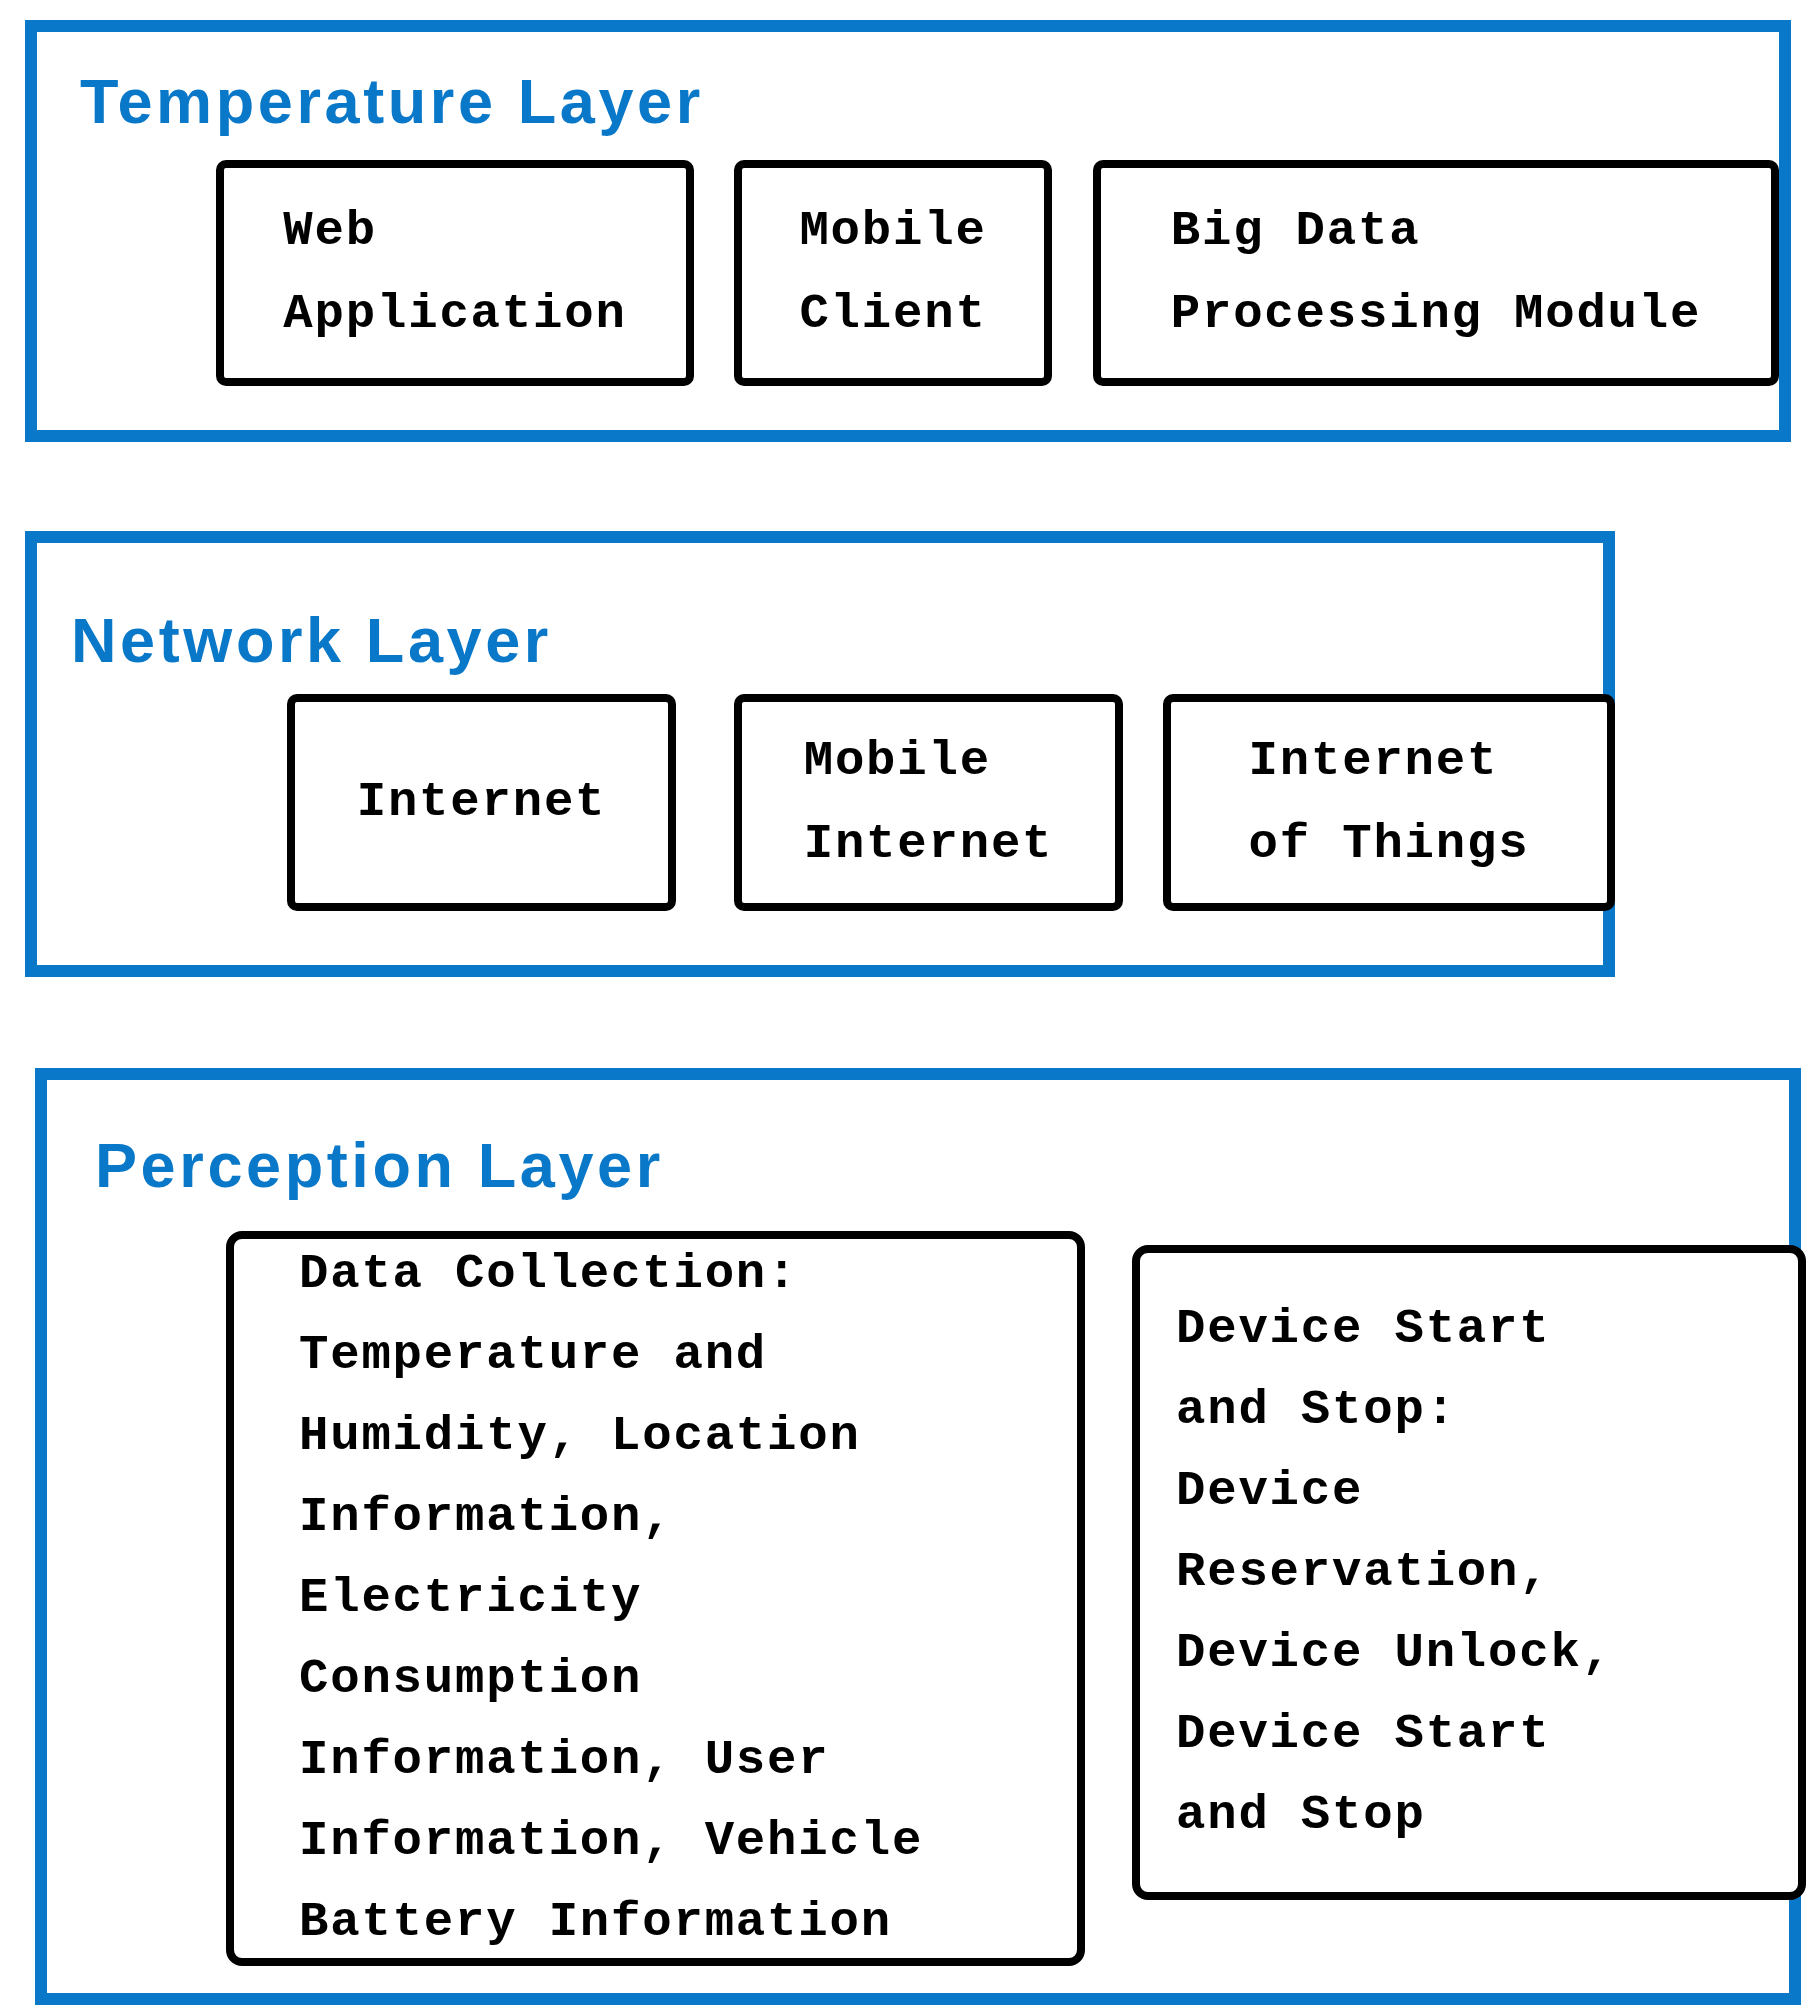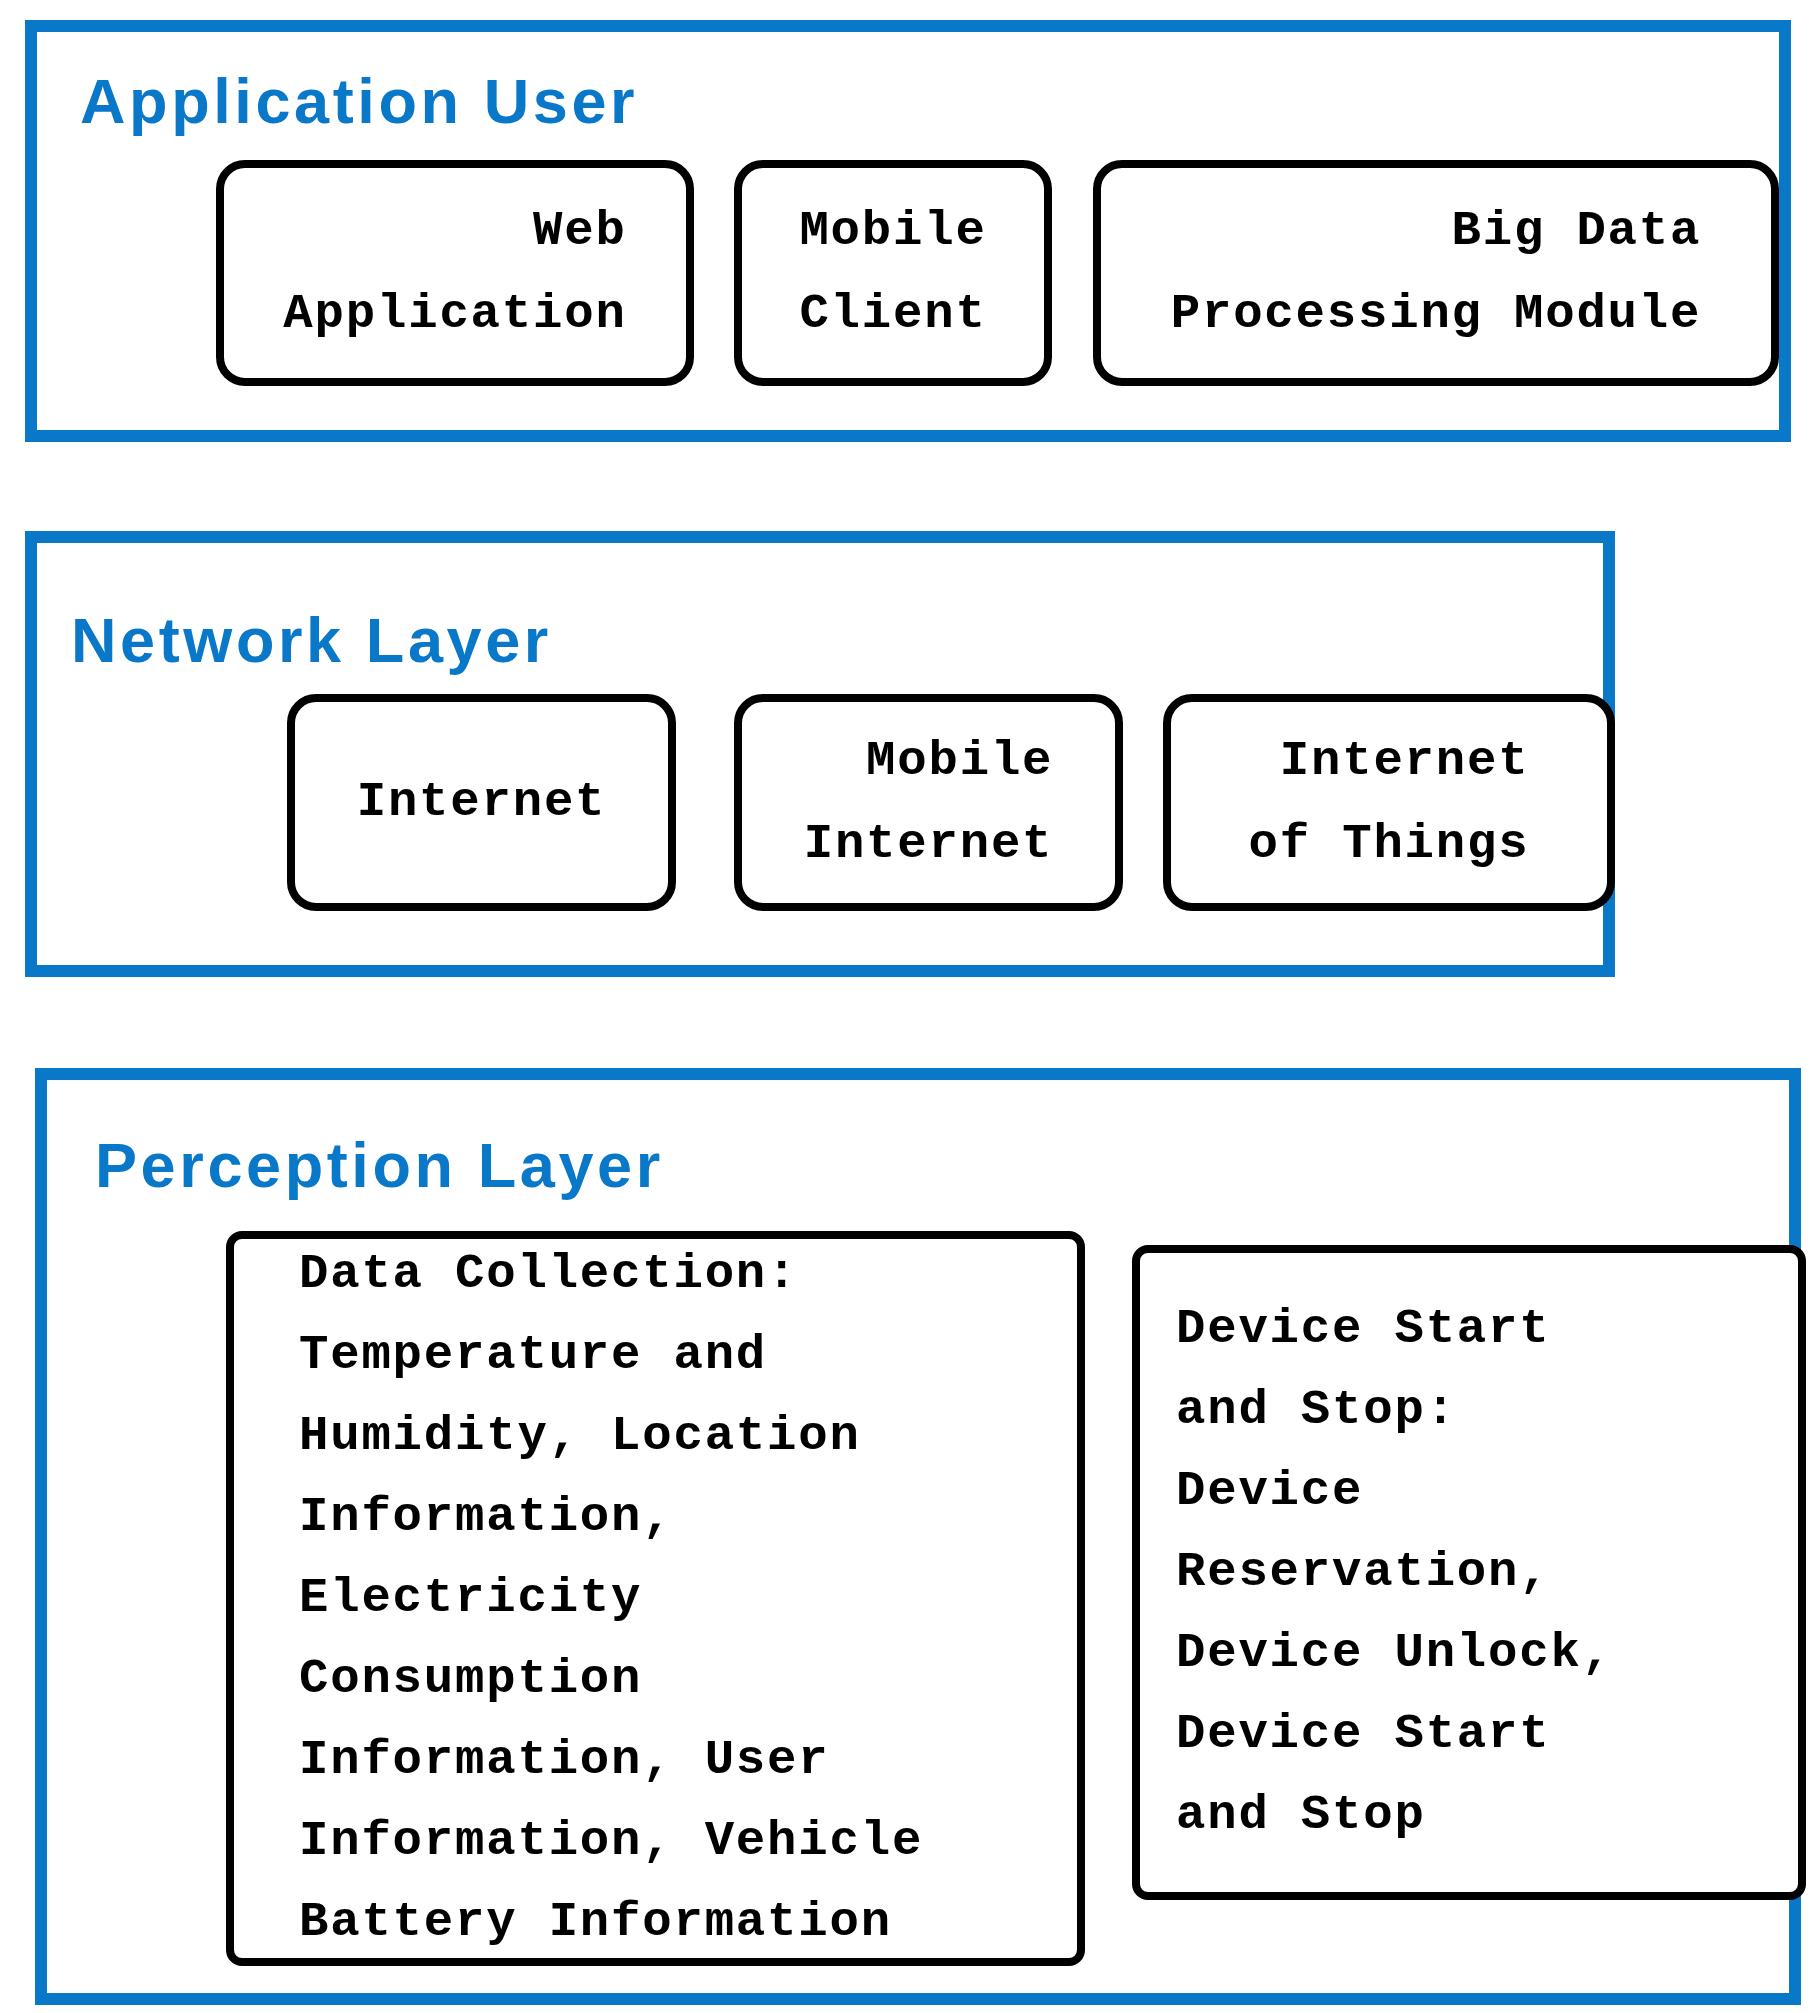--- a/index.html
+++ b/index.html
@@ -36,25 +36,25 @@
   }
   #application-title { left: 43px; top: 38px; }
   #network-title     { left: 34px; top: 66px; }
   #perception-title  { left: 48px; top: 54px; }
 
   .box {
     position: absolute;
     box-sizing: border-box;
     border: 8.1px solid #000000;
     background: #ffffff;
-    border-radius: 29px;
+    border-radius: 10px;
     display: flex;
     align-items: center;
     justify-content: center;
-    text-align: right;
+    text-align: left;
     font-family: "Liberation Mono", monospace;
     font-weight: bold;
     font-size: 49px;
     line-height: 83px;
     letter-spacing: 1.8px;
     color: #000000;
     white-space: pre-line;
   }
 
   
@@ -76,21 +76,21 @@
   }
   #box-data-collection { left: 179px;  top: 151px; width: 859px; height: 735px; padding-left: 65px; padding-right: 27px; }
   #box-device-control  { left: 1085px; top: 165px; width: 674px; height: 655px; padding-left: 36px; padding-right: 18px; }
 </style>
 </head>
 <body>
 
 <div id="canvas">
 
   <div class="section" id="application-section">
-    <div class="section-title" id="application-title">Application User</div>
+    <div class="section-title" id="application-title">Temperature Layer</div>
     <div class="box" id="box-web-application">Web
 Application</div>
     <div class="box" id="box-mobile-client">Mobile
 Client</div>
     <div class="box" id="box-big-data">Big Data
 Processing Module</div>
   </div>
 
   <div class="section" id="network-section">
     <div class="section-title" id="network-title">Network Layer</div>

